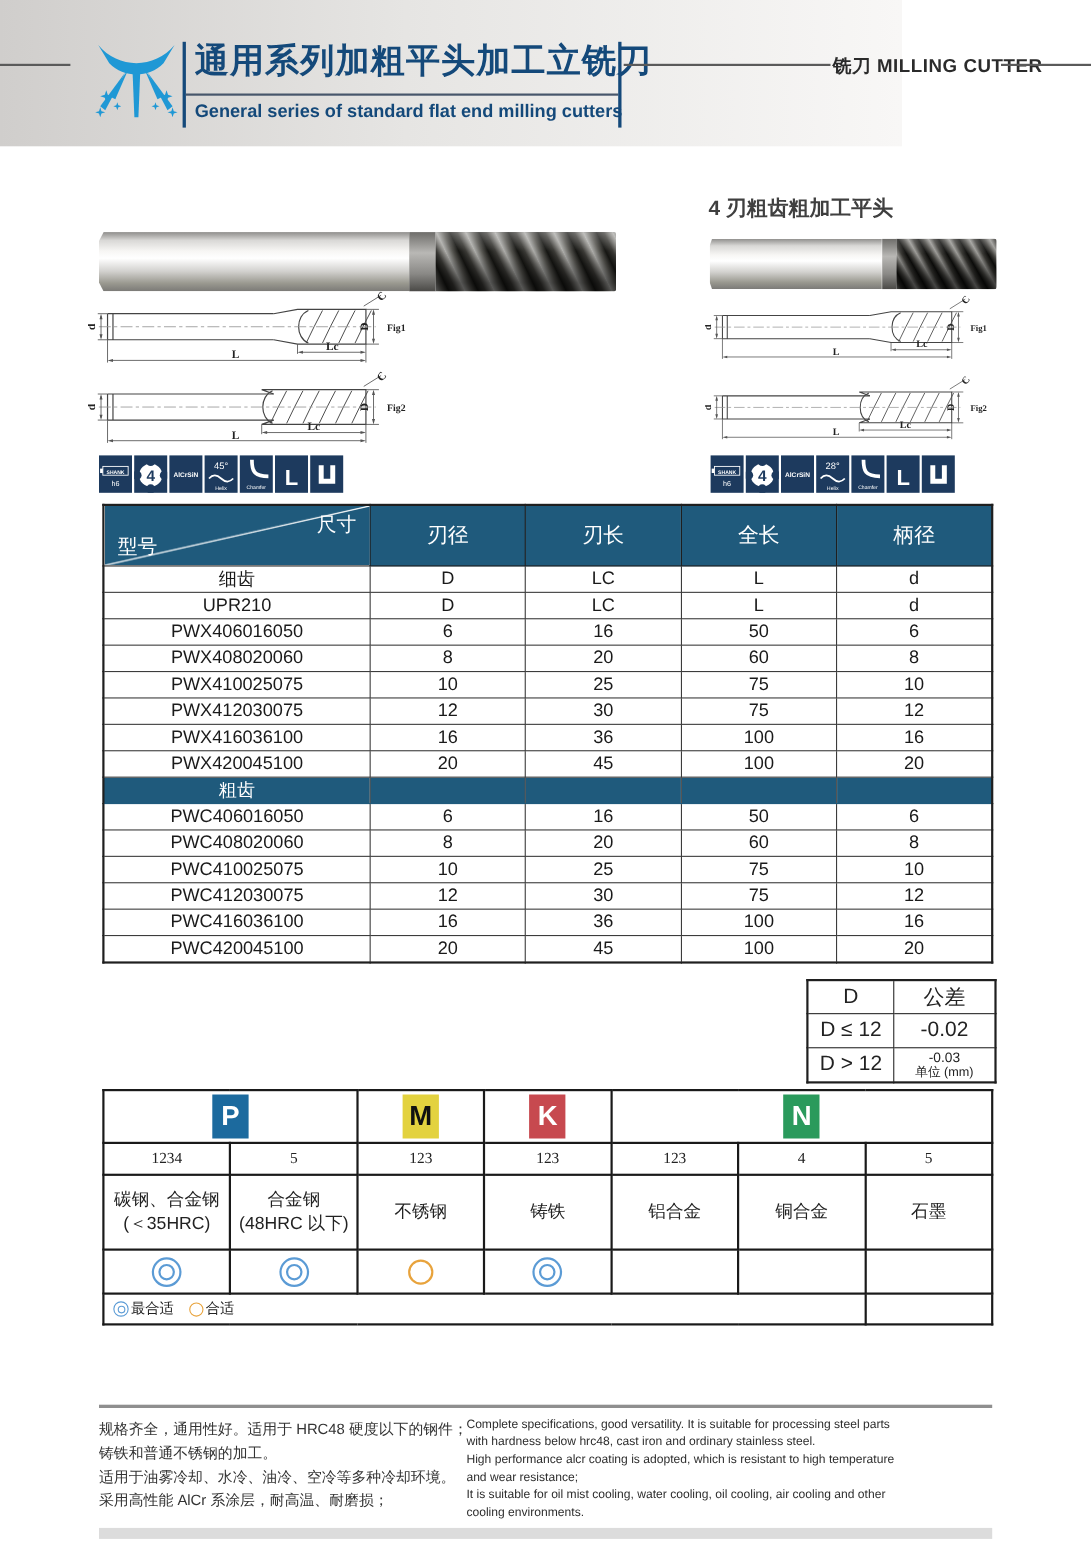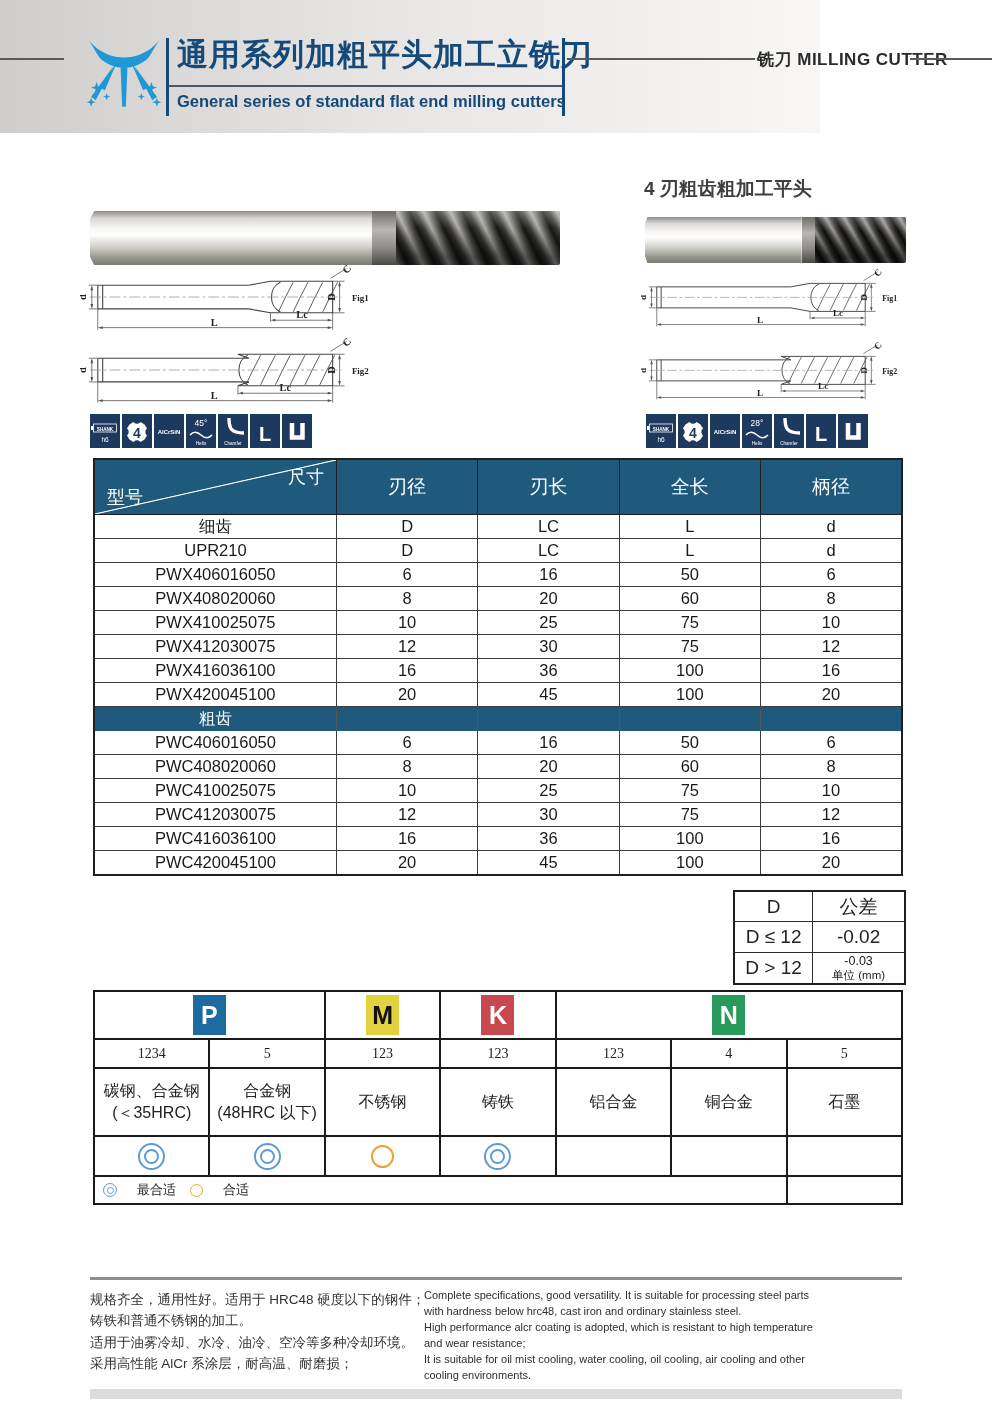--- a/index.html
+++ b/index.html
@@ -80,21 +80,21 @@
   .mat-badge{display:inline-block;width:33px;height:40px;line-height:40px;font-size:25px;
      font-weight:bold;text-align:center;}
   .mat-codes td{height:27px;font-family:"Liberation Serif",serif;font-size:14px;}
   .mat-names td{height:66px;font-size:16px;color:#222;line-height:1.35;}
   .mat-marks td{height:38px;}
   .c-best{width:23px;height:23px;border:2px solid #5b9bd5;border-radius:50%;
      display:flex;align-items:center;justify-content:center;margin:0 auto;}
   .c-best i{display:block;width:11px;height:11px;border:2px solid #5b9bd5;border-radius:50%;}
   .c-good{width:19px;height:19px;border:2px solid #e8a33c;border-radius:50%;margin:0 auto;}
   .legend-cell{text-align:left !important;height:26px;font-size:13px;color:#222;padding-left:8px !important;}
-  .legend-cell .li{display:inline-flex;align-items:center;gap:20px;margin-right:14px;vertical-align:middle;}
+  .legend-cell .li{display:inline-flex;align-items:center;gap:2px;margin-right:14px;vertical-align:middle;}
   .c-best-sm{width:12px;height:12px;border:1.5px solid #5b9bd5;border-radius:50%;
      display:inline-flex;align-items:center;justify-content:center;}
   .c-best-sm i{display:block;width:5px;height:5px;border:1px solid #5b9bd5;border-radius:50%;}
   .c-good-sm{width:11px;height:11px;border:1.5px solid #e8a33c;border-radius:50%;display:inline-block;}
   
   .footer-rule{position:absolute;left:90px;top:1277px;width:812px;height:2.5px;background:#8f8f8f;}
   .footer-cn{position:absolute;left:90px;top:1289px;font-size:13.5px;color:#333;line-height:1.58;white-space:nowrap;}
   .footer-en{position:absolute;left:424px;top:1288px;font-size:11px;color:#2e2e2e;line-height:1.45;white-space:nowrap;}
   .footer-bar{position:absolute;left:90px;top:1389px;width:812px;height:10px;background:#dcdcdc;}
 </style>

